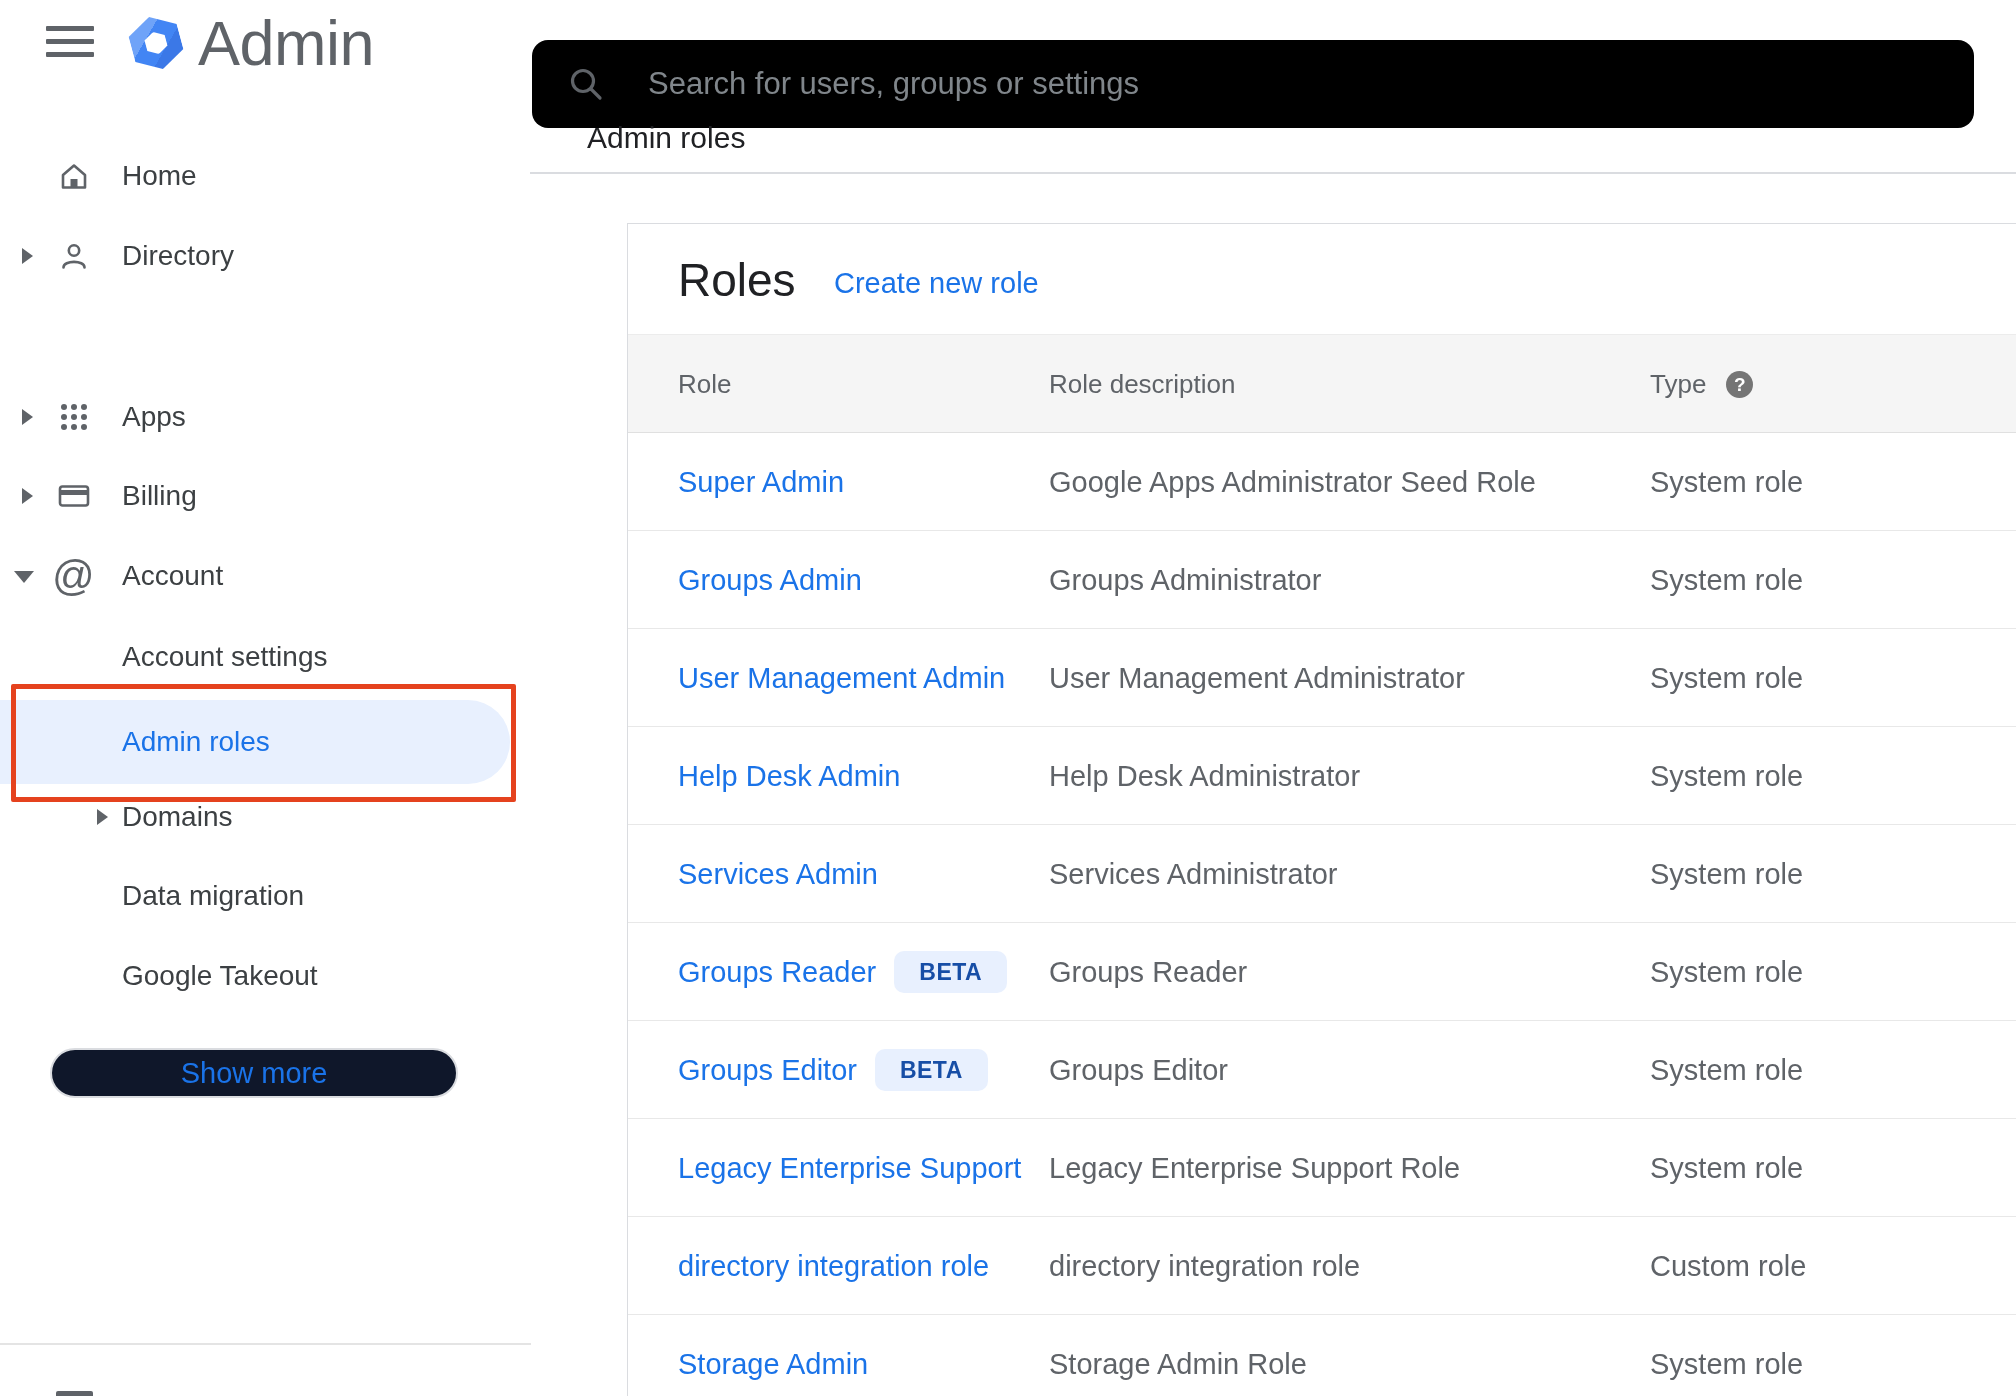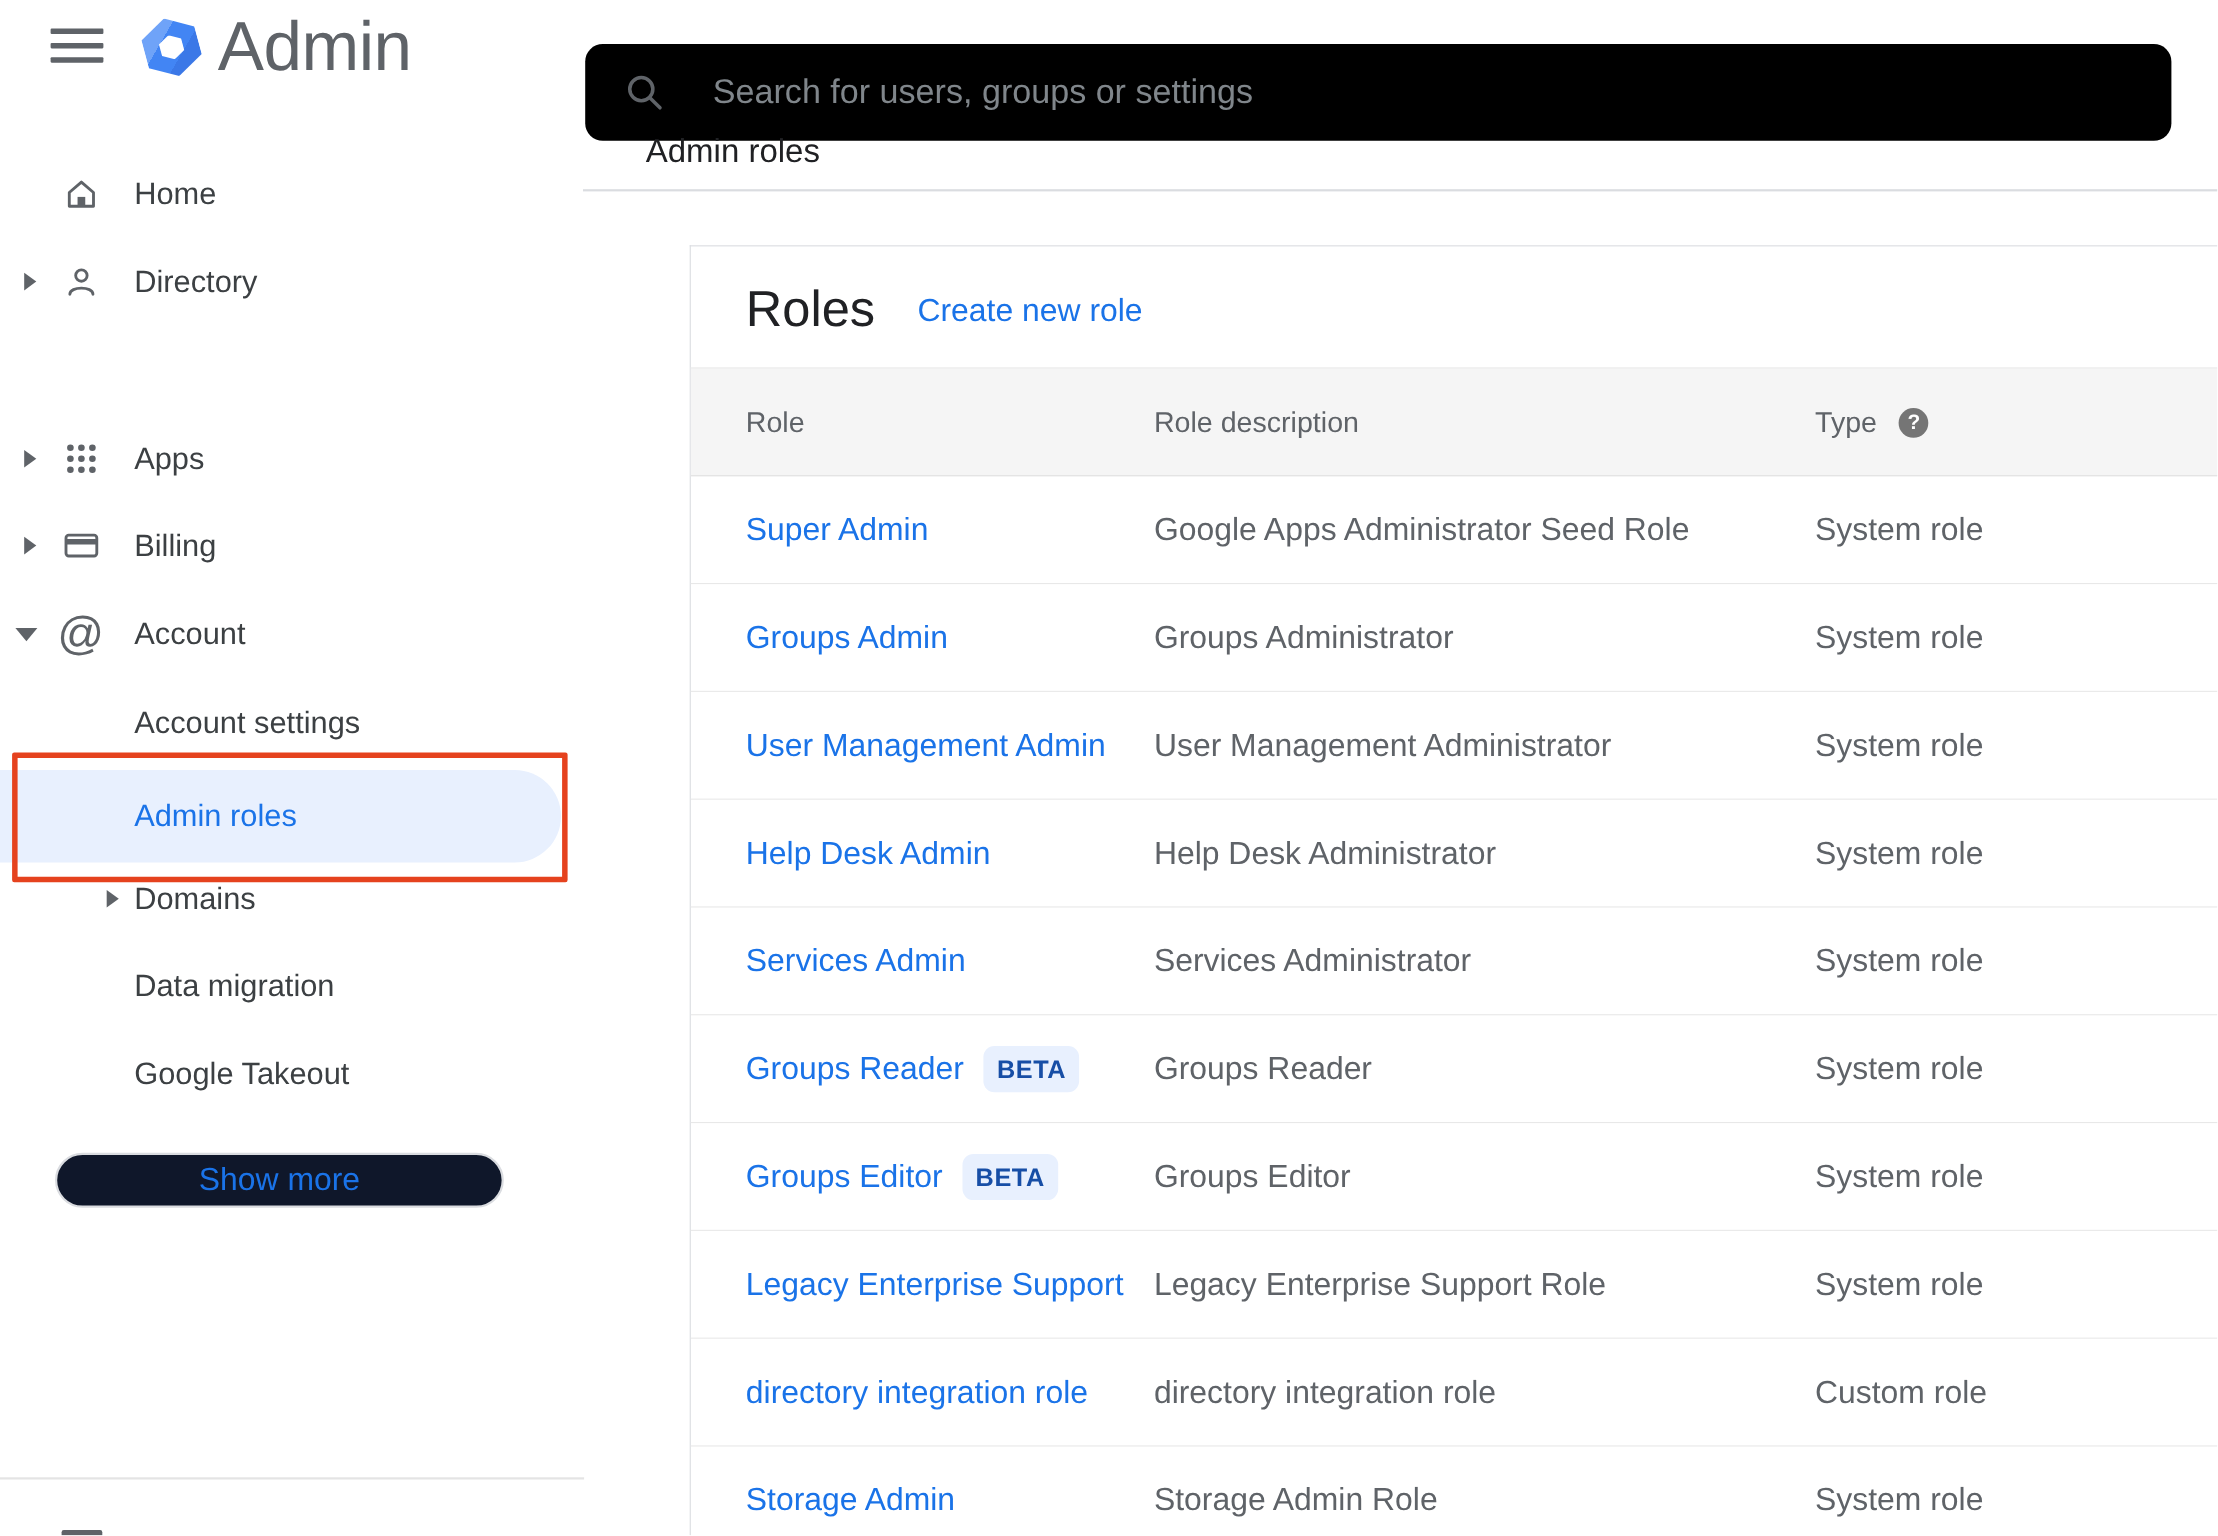--- a/index.html
+++ b/index.html
@@ -70,21 +70,21 @@
   .hc-role{left:50px}.hc-desc{left:421px}.hc-type{left:1022px}
   .help{width:27px;height:27px;border-radius:50%;background:#757575;color:#fff;font-size:19px;
     font-weight:700;display:flex;align-items:center;justify-content:center;cursor:pointer;}
 
   .trow{position:absolute;left:0;width:100%;height:98px;border-bottom:1px solid #e8e8e8;box-sizing:border-box;}
   .cell{position:absolute;top:0;height:98px;display:flex;align-items:center;font-size:29px;white-space:nowrap;}
   .c-role{left:50px;gap:18px;}
   .c-desc{left:421px;color:#5f6368;}
   .c-type{left:1022px;color:#5f6368;}
   .role-link{color:#1a73e8;text-decoration:none;cursor:pointer;}
-  .beta{display:flex;align-items:center;justify-content:center;height:42px;padding:0 12px;
+  .beta{display:flex;align-items:center;justify-content:center;height:42px;padding:0 25px;
     background:#e8f0fe;border-radius:10px;color:#174ea6;font-size:23px;font-weight:700;letter-spacing:0.5px;}
 
   svg .stk{fill:none;stroke:#5f6368;stroke-width:2.6px;}
 </style>
 </head>
 <body>
 
 <div class="app">
 
   <div class="abs hamburger">

